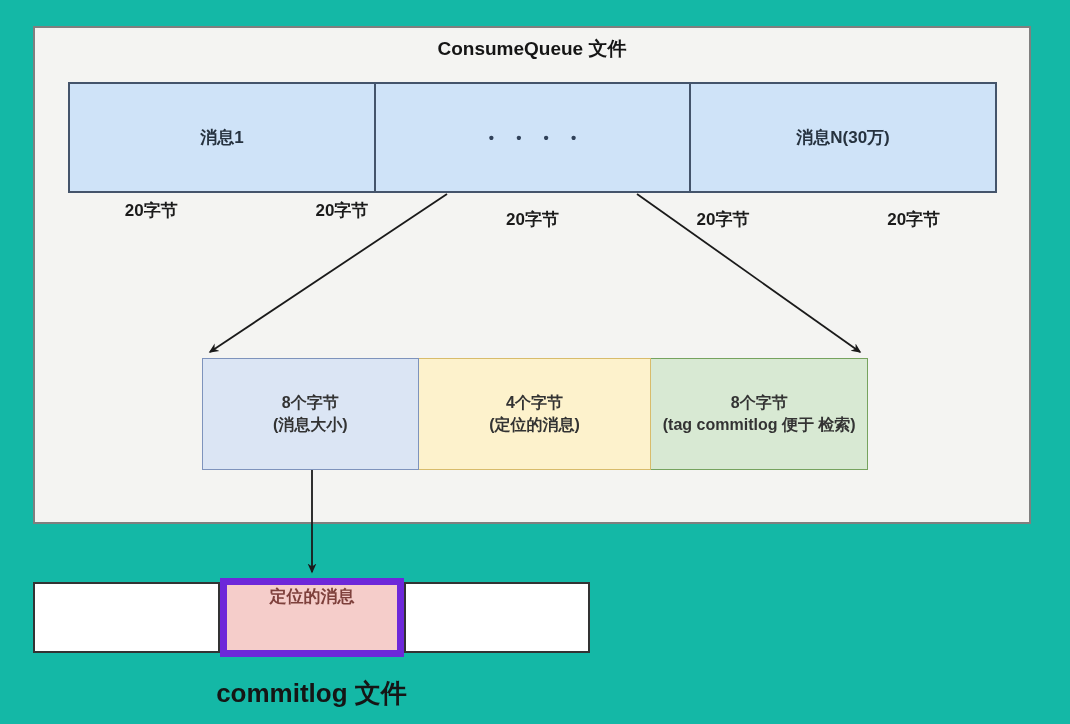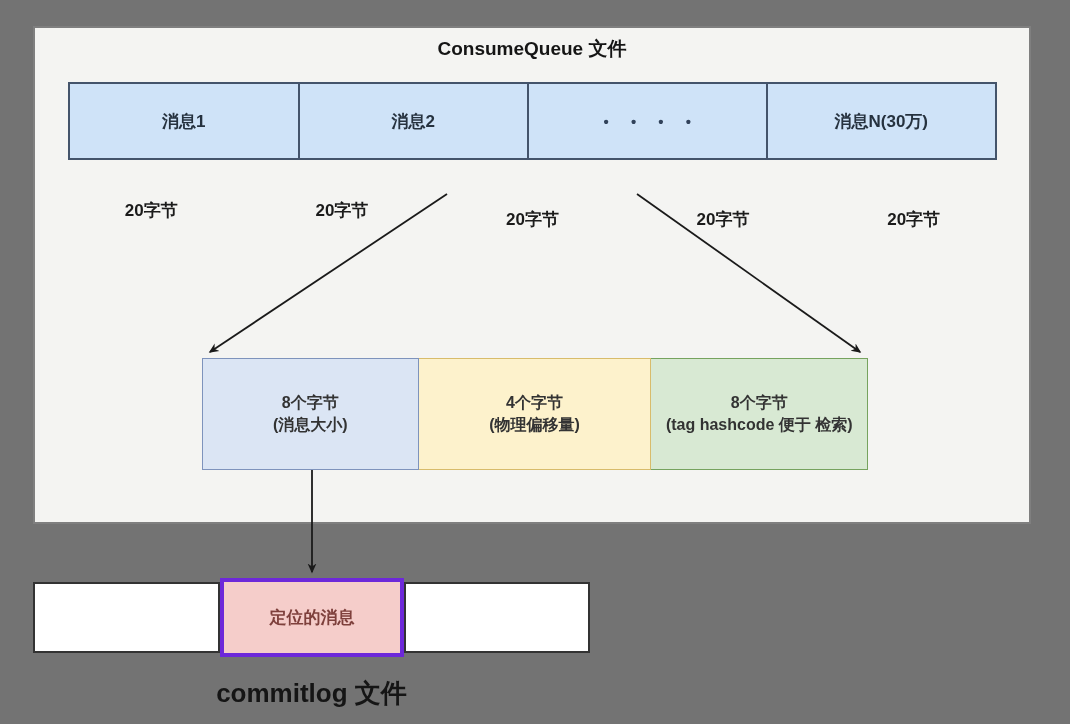--- a/index.html
+++ b/index.html
@@ -1,26 +1,26 @@
 <!DOCTYPE html>
 <html><head>
 <meta charset="utf-8">
 <style>
   html,body{margin:0;padding:0;background:#ffffff;}
   body{font-family:"Liberation Sans","DejaVu Sans",sans-serif;color:#1c1c1c;}
-  .canvas{position:relative;width:1070px;height:724px;background:#737373;overflow:hidden;}
+  .canvas{position:relative;width:1070px;height:724px;background:#14b8a6;overflow:hidden;}
 
   
   .cq-outer{position:absolute;left:33px;top:26px;width:998px;height:498px;
             background:#f4f4f2;border:2px solid #7f7f7f;box-sizing:border-box;}
   .cq-title{position:absolute;left:33px;top:36px;width:998px;text-align:center;
             font-size:19px;font-weight:bold;color:#151515;}
 
   
-  .msg-row{position:absolute;left:68px;top:82px;width:929px;height:78px;
+  .msg-row{position:absolute;left:68px;top:82px;width:929px;height:111px;
            display:flex;border:2px solid #44546b;box-sizing:border-box;background:#cfe3f8;}
   .msg-cell{flex:1 1 0;display:flex;align-items:center;justify-content:center;
             background:#cfe3f8;border-right:2px solid #44546b;box-sizing:border-box;
             font-size:17px;font-weight:700;color:#26323f;}
   .msg-cell:last-child{border-right:none;}
   .msg-cell.dots{font-size:15px;letter-spacing:9px;font-weight:bold;color:#31425a;padding-left:9px;}
 
   
   .size-row{position:absolute;left:68px;top:197px;width:929px;display:flex;gap:24px;}
   .size-cell{flex:1 1 0;text-align:center;font-size:17px;font-weight:600;color:#1b1b1b;}
@@ -36,42 +36,39 @@
   .seg-yellow{width:240px;background:#fdf2cc;border:1px solid #d8bc6b;border-left:none;}
   .seg-green{width:223px;background:#d8e9d3;border:1px solid #76a35e;border-left:none;}
 
   
   .commitlog{position:absolute;left:33px;top:578px;width:557px;height:79px;}
   .cl-white{position:absolute;top:4px;height:71px;background:#ffffff;
             border:2px solid #333333;box-sizing:border-box;}
   .cl-white.w1{left:0;width:187px;}
   .cl-white.w2{left:371px;width:186px;}
   .cl-pink{position:absolute;left:187px;top:0;width:184px;height:79px;
-           background:#f5cdca;border:4px solid #6d28d9;box-sizing:border-box;
-           display:flex;align-items:center;justify-content:center;
+           background:#f5cdca;border:7px solid #6d28d9;box-sizing:border-box;
+           display:flex;justify-content:center;
            font-size:17px;font-weight:600;color:#7e403c;}
   .cl-label{position:absolute;left:33px;top:676px;width:557px;text-align:center;
             font-size:26px;font-weight:bold;color:#151515;}
 
   .arrows{position:absolute;left:0;top:0;width:1070px;height:724px;pointer-events:none;}
 </style>
 </head>
 <body>
 
 <div class="canvas">
 
   <div class="cq-outer"></div>
   <div class="cq-title">ConsumeQueue 文件</div>
 
   <div class="msg-row">
     <div class="msg-cell">
       <span>消息1</span>
-    </div>
-    <div class="msg-cell">
-      <span>消息2</span>
     </div>
     <div class="msg-cell dots">
       <span>• • • •</span>
     </div>
     <div class="msg-cell">
       <span>消息N(30万)</span>
     </div>
   </div>
 
   <div class="size-row">
@@ -82,25 +79,25 @@
     <div class="size-cell">20字节</div>
   </div>
 
   <div class="detail-box">
     <div class="seg seg-blue">
       <div>8个字节</div>
       <div>(消息大小)</div>
     </div>
     <div class="seg seg-yellow">
       <div>4个字节</div>
-      <div>(物理偏移量)</div>
+      <div>(定位的消息)</div>
     </div>
     <div class="seg seg-green">
       <div>8个字节</div>
-      <div>(tag hashcode 便于 检索)</div>
+      <div>(tag commitlog 便于 检索)</div>
     </div>
   </div>
 
   <div class="commitlog">
     <div class="cl-white w1"></div>
     <div class="cl-pink">
       <span>定位的消息</span>
     </div>
     <div class="cl-white w2"></div>
   </div>

